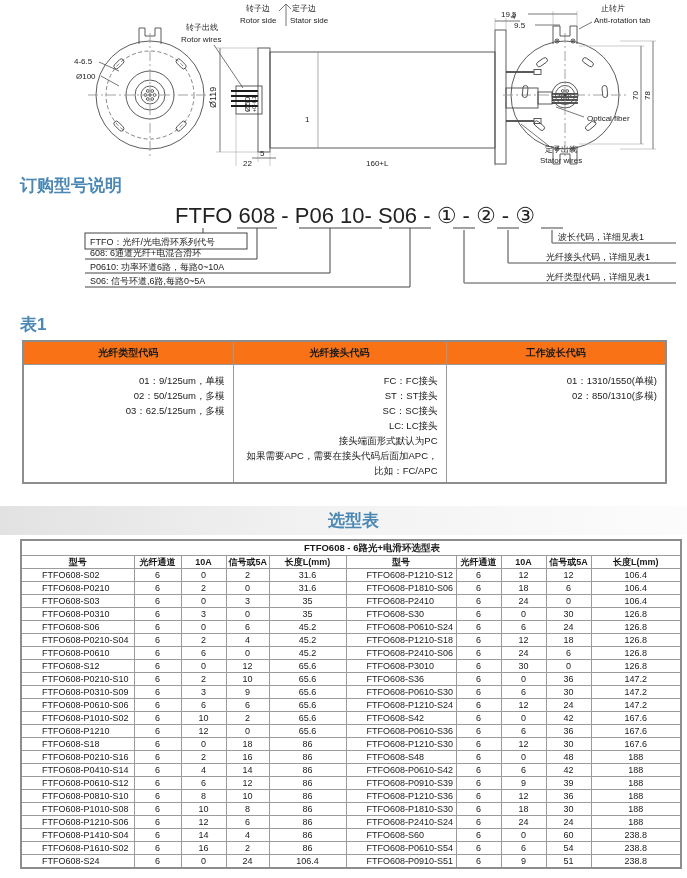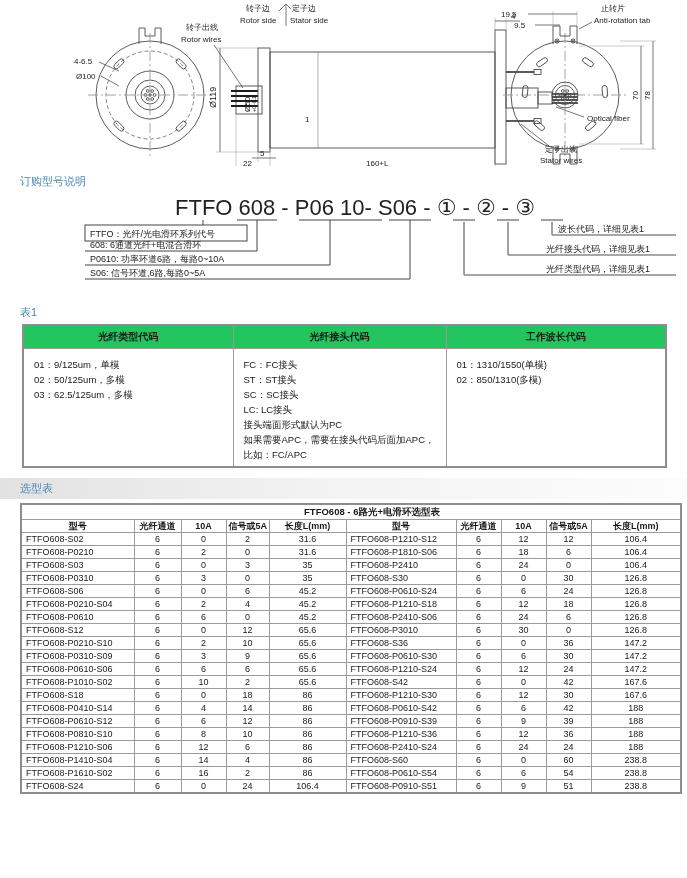--- a/index.html
+++ b/index.html
@@ -1,37 +1,37 @@
 <!DOCTYPE html>
 <html><head>
 <meta charset="utf-8">
 <style>
   html,body{margin:0;padding:0;}
   body{
     width:687px;height:878px;background:#ffffff;overflow:hidden;
     font-family:"Liberation Sans","DejaVu Sans",sans-serif;color:#1a1a1a;
   }
   svg text{font-family:"Liberation Sans","DejaVu Sans",sans-serif;fill:#222;}
-  .section-title{color:#4b87b3;font-size:11px;font-weight:normal;margin:4px 0 2px 20px;}
+  .section-title{color:#4b87b3;font-size:17px;font-weight:bold;margin:4px 0 2px 20px;}
   .band{
     background:linear-gradient(90deg,#e2e2e2 0%,#f2f2f2 45%,#fcfcfc 100%);
-    margin-top:10px;padding:3px 0 3px 20px;
+    margin-top:22px;padding:3px 0 3px 20px;text-align:center;
   }
   .band .section-title{margin:0;}
   
   #table1{border-collapse:collapse;table-layout:fixed;width:643px;margin:4px 0 0 22px;border:2px solid #8d8d8d;}
-  #table1 th{border:1px solid #9b9b9b;font-size:10px;font-weight:bold;height:20px;text-align:center;background:#22c55e;}
-  #table1 td{border:1px solid #9b9b9b;vertical-align:top;padding:8px 8px 4px 10px;font-size:9.5px;height:96px;}
+  #table1 th{border:1px solid #9b9b9b;font-size:10px;font-weight:bold;height:20px;text-align:center;background:#f97316;}
+  #table1 td{border:1px solid #9b9b9b;vertical-align:top;padding:8px 8px 4px 10px;font-size:9.5px;height:96px;text-align:right;}
   #table1 td div{line-height:15px;white-space:nowrap;}
   
   #seltable{border-collapse:collapse;table-layout:fixed;width:660px;margin:4px 0 0 20px;border:2px solid #8d8d8d;font-size:9px;}
   #seltable th,#seltable td{border:1px solid #9b9b9b;text-align:center;padding:0 2px;line-height:12px;height:12px;white-space:nowrap;overflow:hidden;}
   #seltable thead th{font-weight:bold;}
   #seltable .cap{font-size:9.5px;height:14px;padding-left:44px;}
-  #seltable td:first-child,#seltable td:nth-child(6){text-align:left;padding-left:4px;}
+  #seltable td:first-child,#seltable td:nth-child(6){text-align:left;padding-left:20px;}
 </style>
 </head>
 <body>
 
 
 
 
 <svg id="drawings" width="687" height="166" viewBox="0 0 687 166">
   <g stroke="#4a4a4a" stroke-width="0.9" fill="none">
 
@@ -458,30 +458,54 @@
         <td>10</td>
         <td>2</td>
         <td>65.6</td>
         <td>FTFO608-S42</td>
         <td>6</td>
         <td>0</td>
         <td>42</td>
         <td>167.6</td>
       </tr>
       <tr>
+        <td>FTFO608-P1210</td>
+        <td>6</td>
+        <td>12</td>
+        <td>0</td>
+        <td>65.6</td>
+        <td>FTFO608-P0610-S36</td>
+        <td>6</td>
+        <td>6</td>
+        <td>36</td>
+        <td>167.6</td>
+      </tr>
+      <tr>
         <td>FTFO608-S18</td>
         <td>6</td>
         <td>0</td>
         <td>18</td>
         <td>86</td>
         <td>FTFO608-P1210-S30</td>
         <td>6</td>
         <td>12</td>
         <td>30</td>
         <td>167.6</td>
+      </tr>
+      <tr>
+        <td>FTFO608-P0210-S16</td>
+        <td>6</td>
+        <td>2</td>
+        <td>16</td>
+        <td>86</td>
+        <td>FTFO608-S48</td>
+        <td>6</td>
+        <td>0</td>
+        <td>48</td>
+        <td>188</td>
       </tr>
       <tr>
         <td>FTFO608-P0410-S14</td>
         <td>6</td>
         <td>4</td>
         <td>14</td>
         <td>86</td>
         <td>FTFO608-P0610-S42</td>
         <td>6</td>
         <td>6</td>
@@ -506,20 +530,32 @@
         <td>8</td>
         <td>10</td>
         <td>86</td>
         <td>FTFO608-P1210-S36</td>
         <td>6</td>
         <td>12</td>
         <td>36</td>
         <td>188</td>
       </tr>
       <tr>
+        <td>FTFO608-P1010-S08</td>
+        <td>6</td>
+        <td>10</td>
+        <td>8</td>
+        <td>86</td>
+        <td>FTFO608-P1810-S30</td>
+        <td>6</td>
+        <td>18</td>
+        <td>30</td>
+        <td>188</td>
+      </tr>
+      <tr>
         <td>FTFO608-P1210-S06</td>
         <td>6</td>
         <td>12</td>
         <td>6</td>
         <td>86</td>
         <td>FTFO608-P2410-S24</td>
         <td>6</td>
         <td>24</td>
         <td>24</td>
         <td>188</td>

